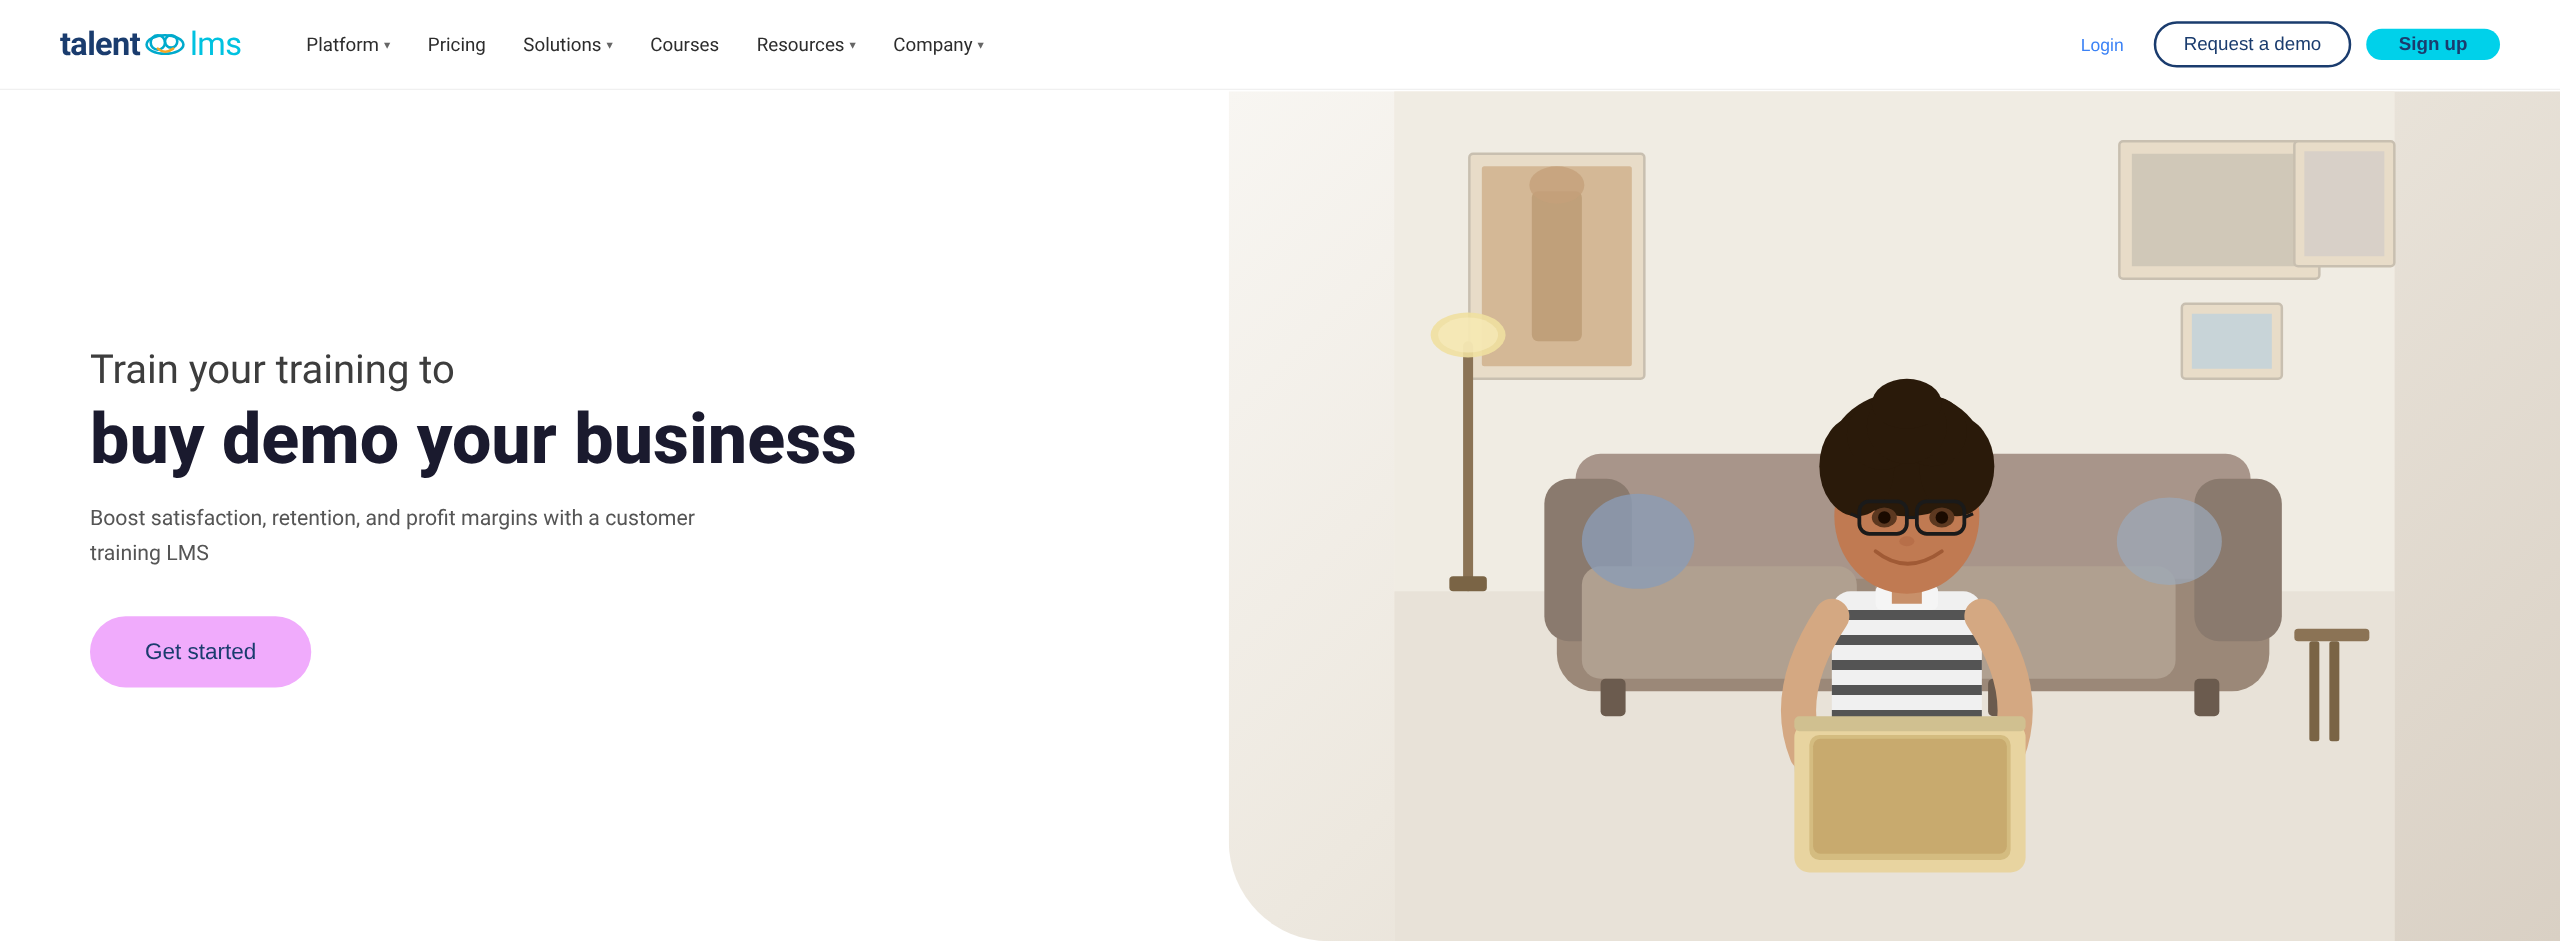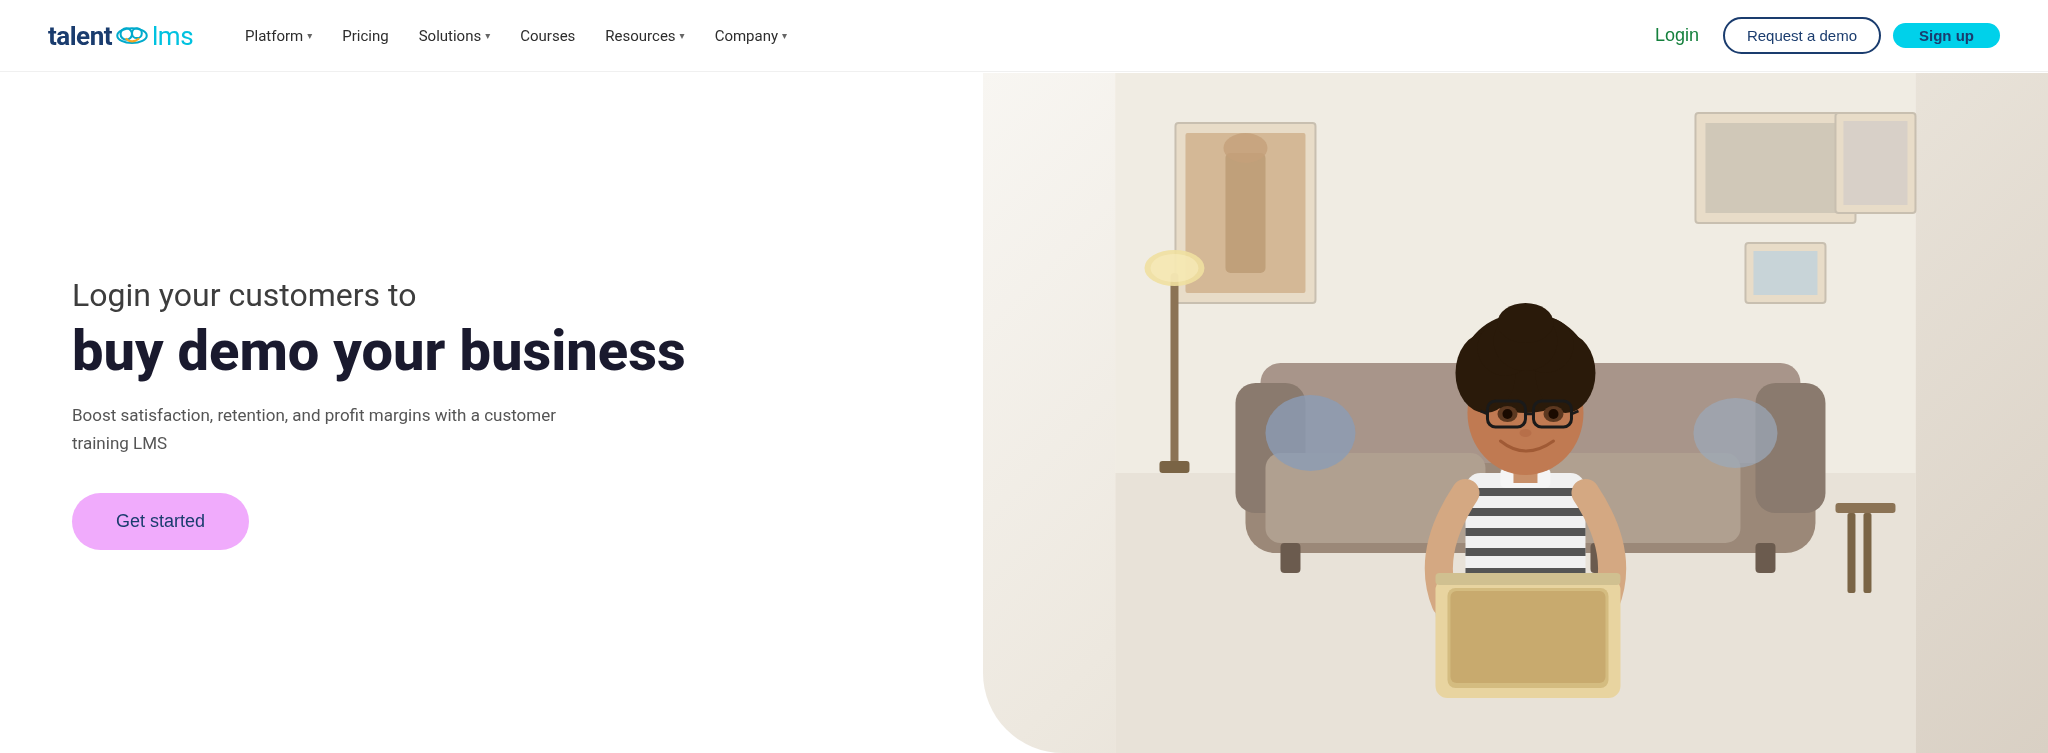--- a/index.html
+++ b/index.html
@@ -83,22 +83,22 @@
       color: #666;
     }
 
     .nav-actions {
       display: flex;
       align-items: center;
       gap: 12px;
     }
 
     .btn-login {
-      font-size: 18px;
-      color: #15803d;
+      font-size: 14px;
+      color: #3b82f6;
       background: none;
       border: none;
       cursor: pointer;
       padding: 8px 12px;
     }
 
     .btn-demo {
       font-size: 15px;
       color: #1a3c6e;
       background: #fff;
@@ -242,21 +242,21 @@
 
   <div class="nav-actions">
     <button class="btn-login">Login</button>
     <button class="btn-demo">Request a demo</button>
     <button class="btn-signup">Sign up</button>
   </div>
 </nav>
 
 <section class="hero">
   <div class="hero-content">
-    <p class="hero-subtitle">Login your customers to</p>
+    <p class="hero-subtitle">Train your training to</p>
     <h1 class="hero-title">buy demo your business</h1>
     <p class="hero-description">Boost satisfaction, retention, and profit margins with a customer training LMS</p>
     <button class="btn-get-started">Get started</button>
   </div>
 
   <div class="hero-image-wrapper">
     <div class="hero-image-bg"></div>
 
     <svg width="100%" height="100%" viewBox="0 0 800 680" xmlns="http://www.w3.org/2000/svg" style="position:absolute;top:0;left:0;">
 

